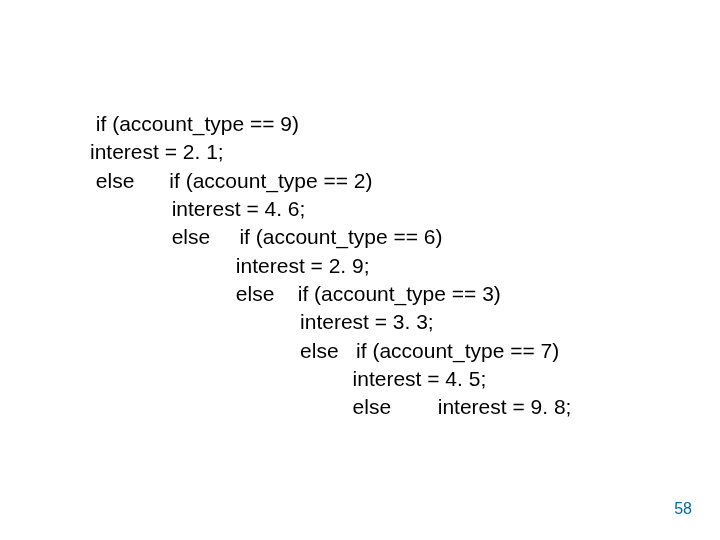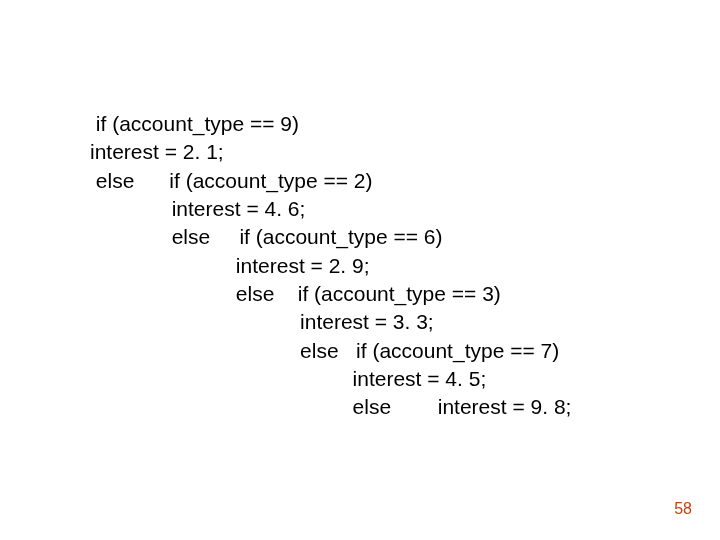--- a/index.html
+++ b/index.html
@@ -35,21 +35,21 @@
     font-size: 21px;
     line-height: 1.35;
     white-space: pre;
     font-family: Arial, Helvetica, sans-serif;
   }
   .pagenum {
     position: absolute;
     right: 28px;
     bottom: 22px;
     font-size: 16px;
-    color: #c2410c;
+    color: #0369a1;
   }
 </style>
 </head>
 <body>
 
 <div class="slide">
 
 
   <div class="code"><span> if (account_type == 9)</span>
 <span>interest = 2. 1;</span>

